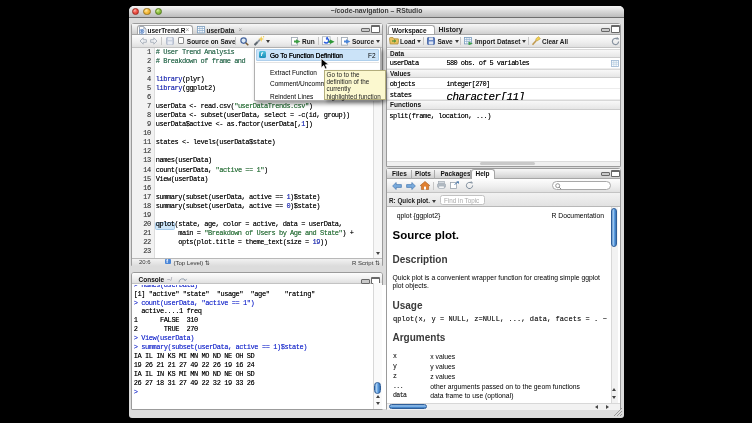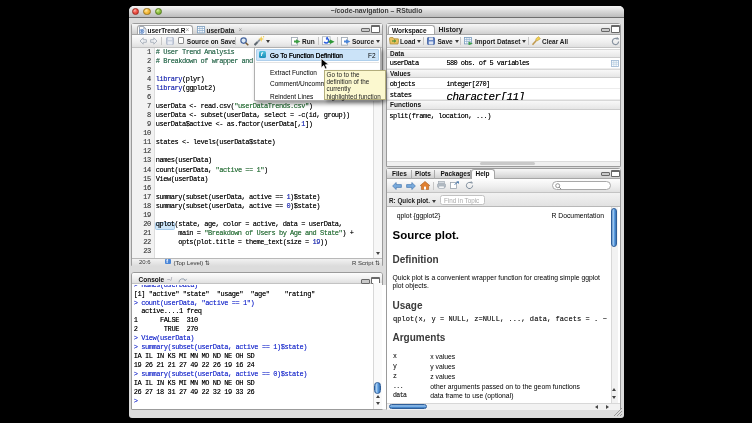--- a/index.html
+++ b/index.html
@@ -122,21 +122,21 @@
 16
 17
 18
 19
 20
 21
 22
 23</pre>
 <div class="a" style="left:154.6px;top:221.7px;width:20px;height:8.4px;background:#cde6f9;border:1px solid #a3c8e8;border-radius:1.5px;box-sizing:border-box;"></div>
 <pre class="a" style="left:155.8px;top:47.9px;font-size:7px;line-height:9.05px;letter-spacing:-0.47px;color:#000;"><span class="c1"># User Trend Analysis</span>
-<span class="c1"># Breakdown of wrapper and</span>
+<span class="c1"># Breakdown of frame and</span>
 
 <span class="c3">library</span>(plyr)
 <span class="c3">library</span>(ggplot2)
 
 userData &lt;- read.csv(<span class="c2">"userDataTrends.csv"</span>)
 userData &lt;- subset(userData, select = -c(id, group))
 userData$active &lt;- as.factor(userData[,<span class="c3">1</span>])
 
 states &lt;- levels(userData$state)
 
@@ -175,21 +175,20 @@
 <pre class="a" style="left:1.7px;top:-4.0px;font-size:7px;line-height:8.95px;letter-spacing:-0.43px;color:#000;"><span class="blu">&gt; names(userData)</span>
 [1] "active" "state"  "usage"  "age"    "rating"
 <span class="blu">&gt; count(userData, "active == 1")</span>
   active....1 freq
 1      FALSE  310
 2       TRUE  270
 <span class="blu">&gt; View(userData)</span>
 <span class="blu">&gt; summary(subset(userData, active == 1)$state)</span>
 IA IL IN KS MI MN MO ND NE OH SD
 19 26 21 21 27 49 22 26 19 16 24
-<span class="blu">&gt; summary(subset(userData, active == 0)$state)</span>
 IA IL IN KS MI MN MO ND NE OH SD
 26 27 18 31 27 49 22 32 19 33 26
 <span class="blu">&gt;</span></pre>
 </div>
 
 <div class="a" style="left:372.5px;top:283.3px;width:9.5px;height:126px;background:#fafafa;border-left:1px solid #d8d8d8;box-sizing:border-box;"></div>
 <div class="a thumbv" style="left:373.8px;top:381.5px;width:7px;height:12px;box-sizing:border-box;"></div>
 <div class="a tri-u" style="left:375.5px;top:395px;"></div>
 <div class="a tri-d" style="left:375.5px;top:401.5px;"></div>
 
@@ -305,21 +304,21 @@
 <div class="a" style="left:387px;top:192.5px;width:233px;height:14px;background:linear-gradient(180deg,#f2f2f2,#e2e2e2);border-bottom:1px solid #b8b8b8;box-sizing:border-box;"></div>
 <div class="a" style="left:389px;top:197.2px;font-size:6.3px;color:#222;font-weight:bold;">R: Quick plot.</div>
 <div class="a dd" style="left:432px;top:200px;"></div>
 <div class="a" style="left:440px;top:195.4px;width:45px;height:9.5px;background:#fff;border:1px solid #c2c2c2;border-radius:2.5px;box-sizing:border-box;"></div>
 <div class="a" style="left:444px;top:197.4px;font-size:6.3px;color:#aaa;">Find in Topic</div>
 
 <div class="a" style="left:387px;top:206.5px;width:233px;height:196.5px;background:#fff;overflow:hidden;"></div>
 <div class="a" style="left:396.8px;top:211.8px;font-size:6.8px;color:#000;">qplot {ggplot2}</div>
 <div class="a" style="left:500px;top:211.8px;width:104px;text-align:right;font-size:6.8px;color:#000;">R Documentation</div>
 <div class="a b" style="left:392.5px;top:228.5px;font-size:11.5px;color:#000;">Source plot.</div>
-<div class="a b" style="left:392.5px;top:253.5px;font-size:10px;color:#3a3a3a;">Definition</div>
+<div class="a b" style="left:392.5px;top:253.5px;font-size:10px;color:#3a3a3a;">Description</div>
 <div class="a" style="left:392.5px;top:273.5px;width:213px;font-size:6.8px;line-height:8.6px;color:#000;">Quick plot is a convenient wrapper function for creating simple ggplot plot objects.</div>
 <div class="a b" style="left:392.5px;top:299.5px;font-size:10px;color:#3a3a3a;">Usage</div>
 <pre class="a" style="left:392.9px;top:314.5px;font-size:7px;letter-spacing:0.08px;color:#222;">qplot(x, y = NULL, z=NULL, ..., data, facets = . ~</pre>
 <div class="a b" style="left:392.5px;top:331.5px;font-size:10px;color:#3a3a3a;">Arguments</div>
 <pre class="a" style="left:393px;top:352.4px;font-size:6.5px;line-height:9.7px;letter-spacing:-0.55px;color:#333;">x
 y
 z
 ...
 data</pre>
 <div class="a" style="left:430.3px;top:352.4px;font-size:6.8px;line-height:9.7px;color:#000;">x values<br>y values<br>z values<br>other arguments passed on to the geom functions<br>data frame to use (optional)</div>

